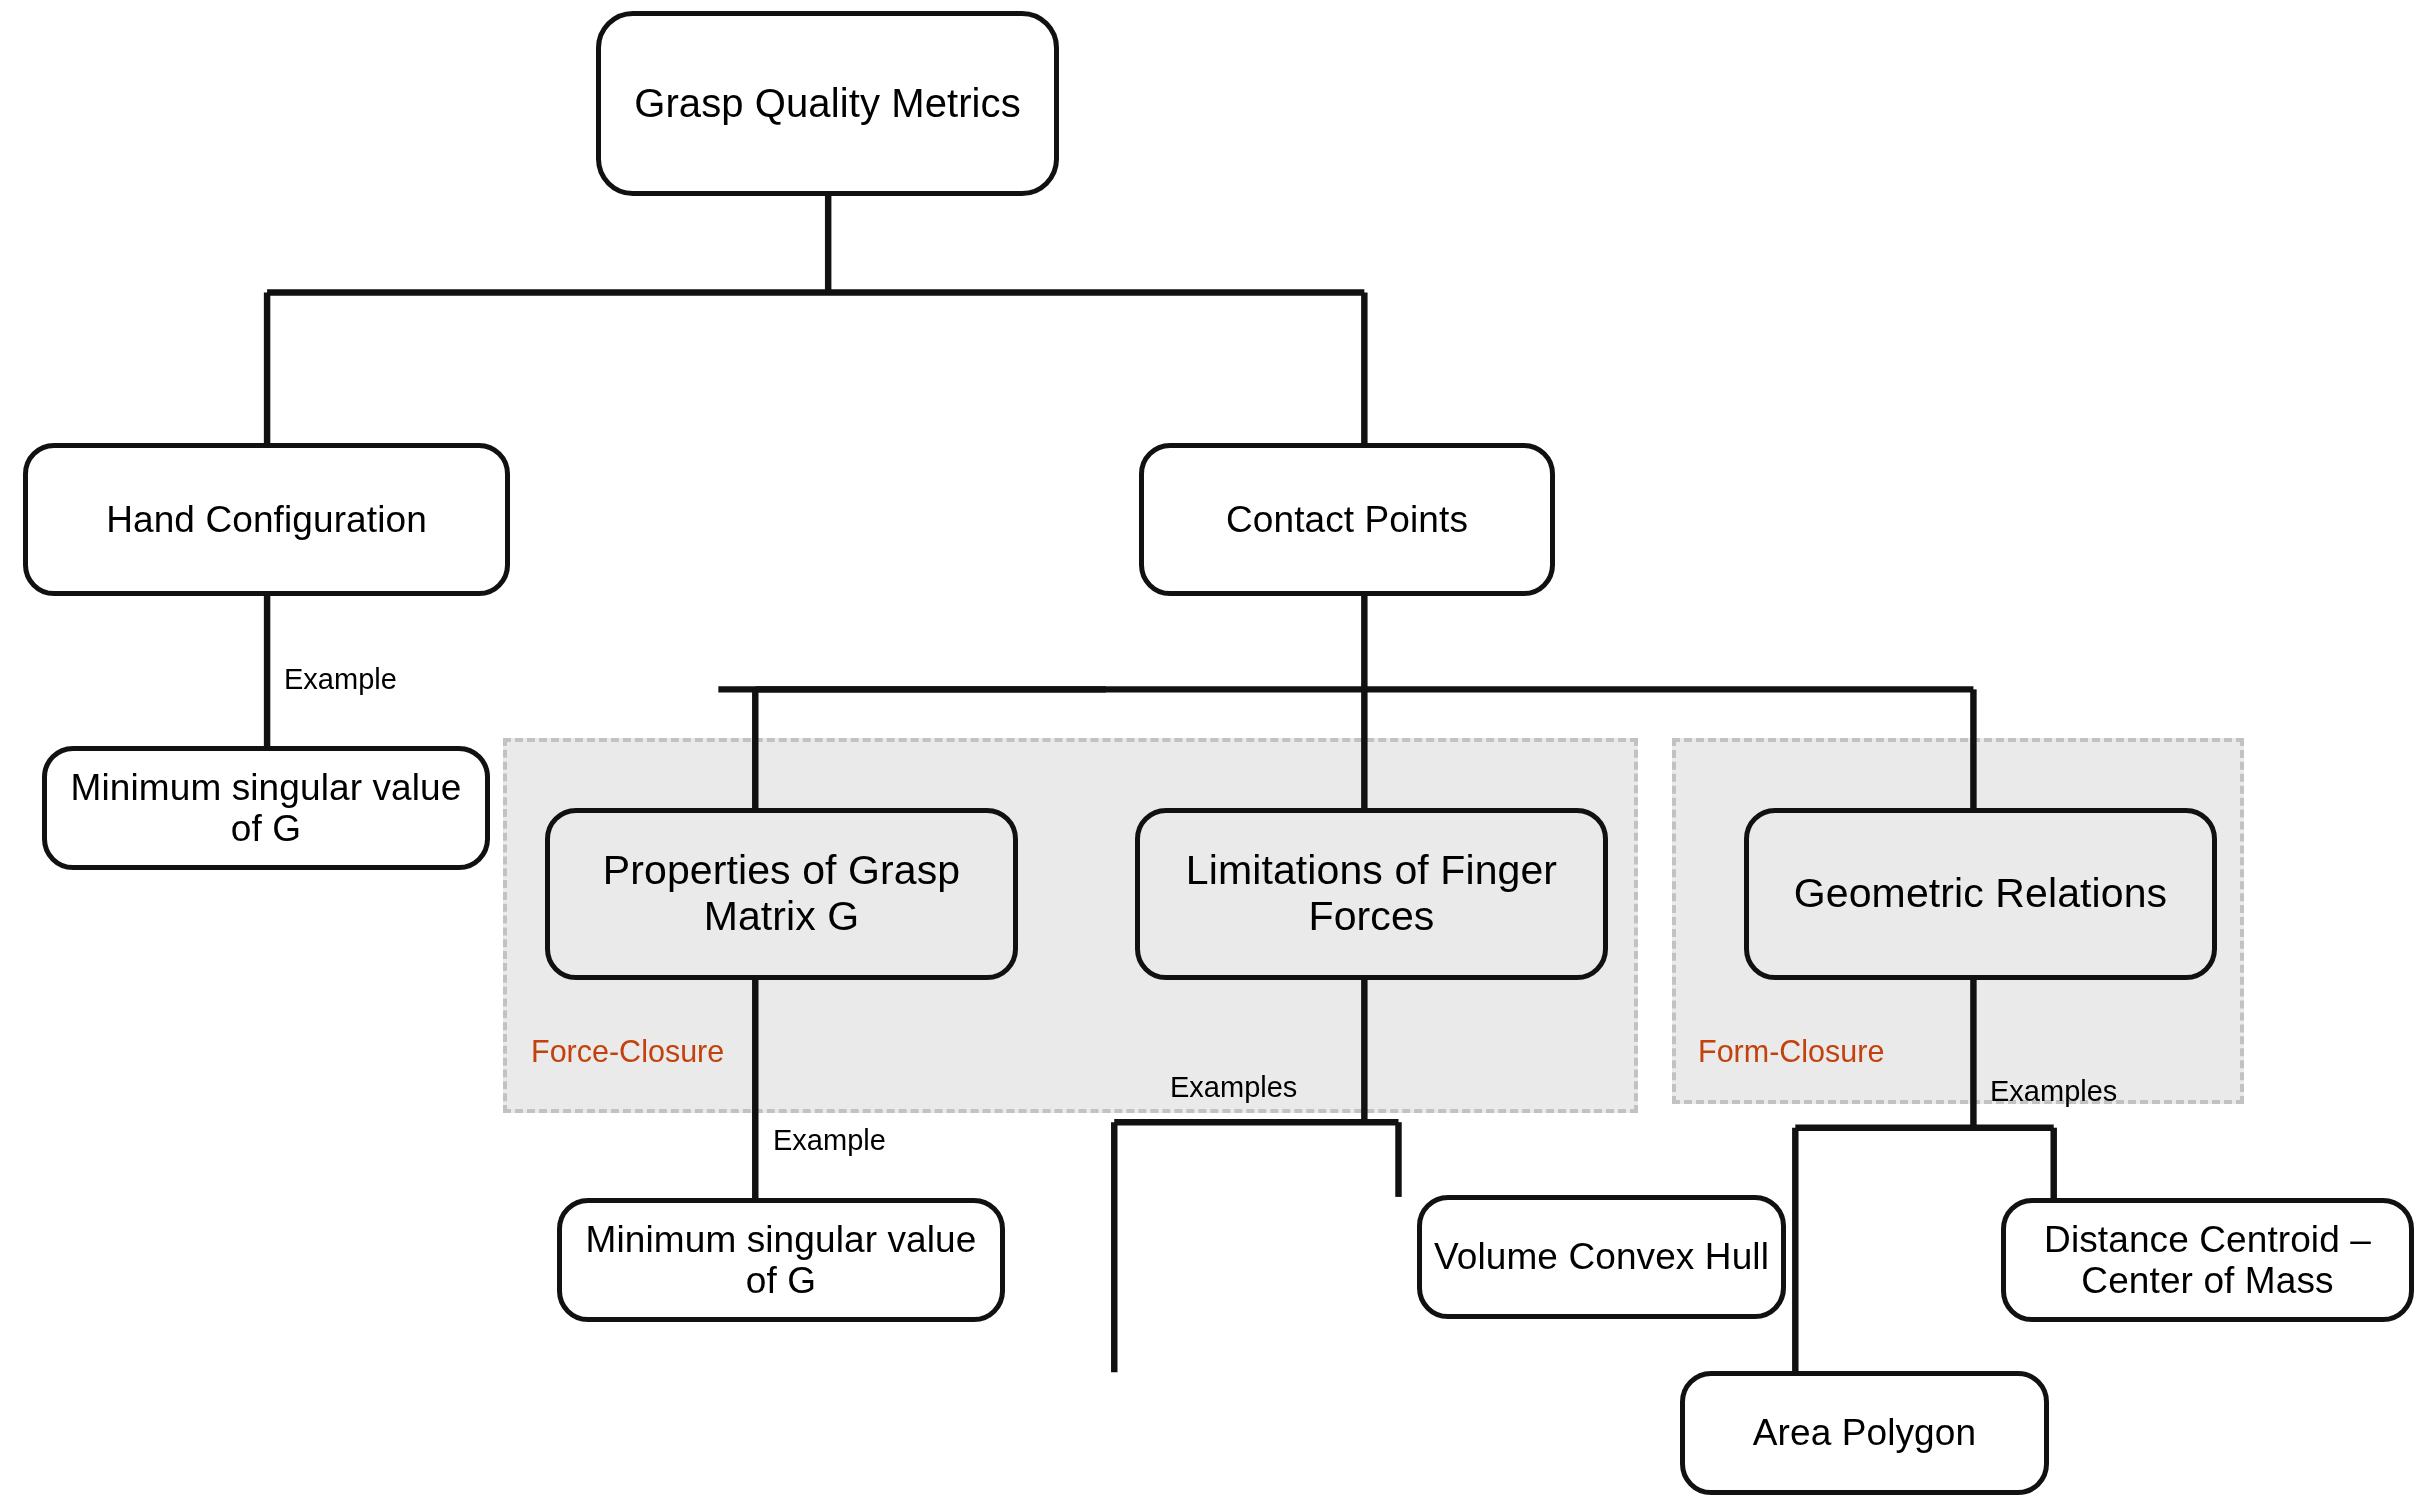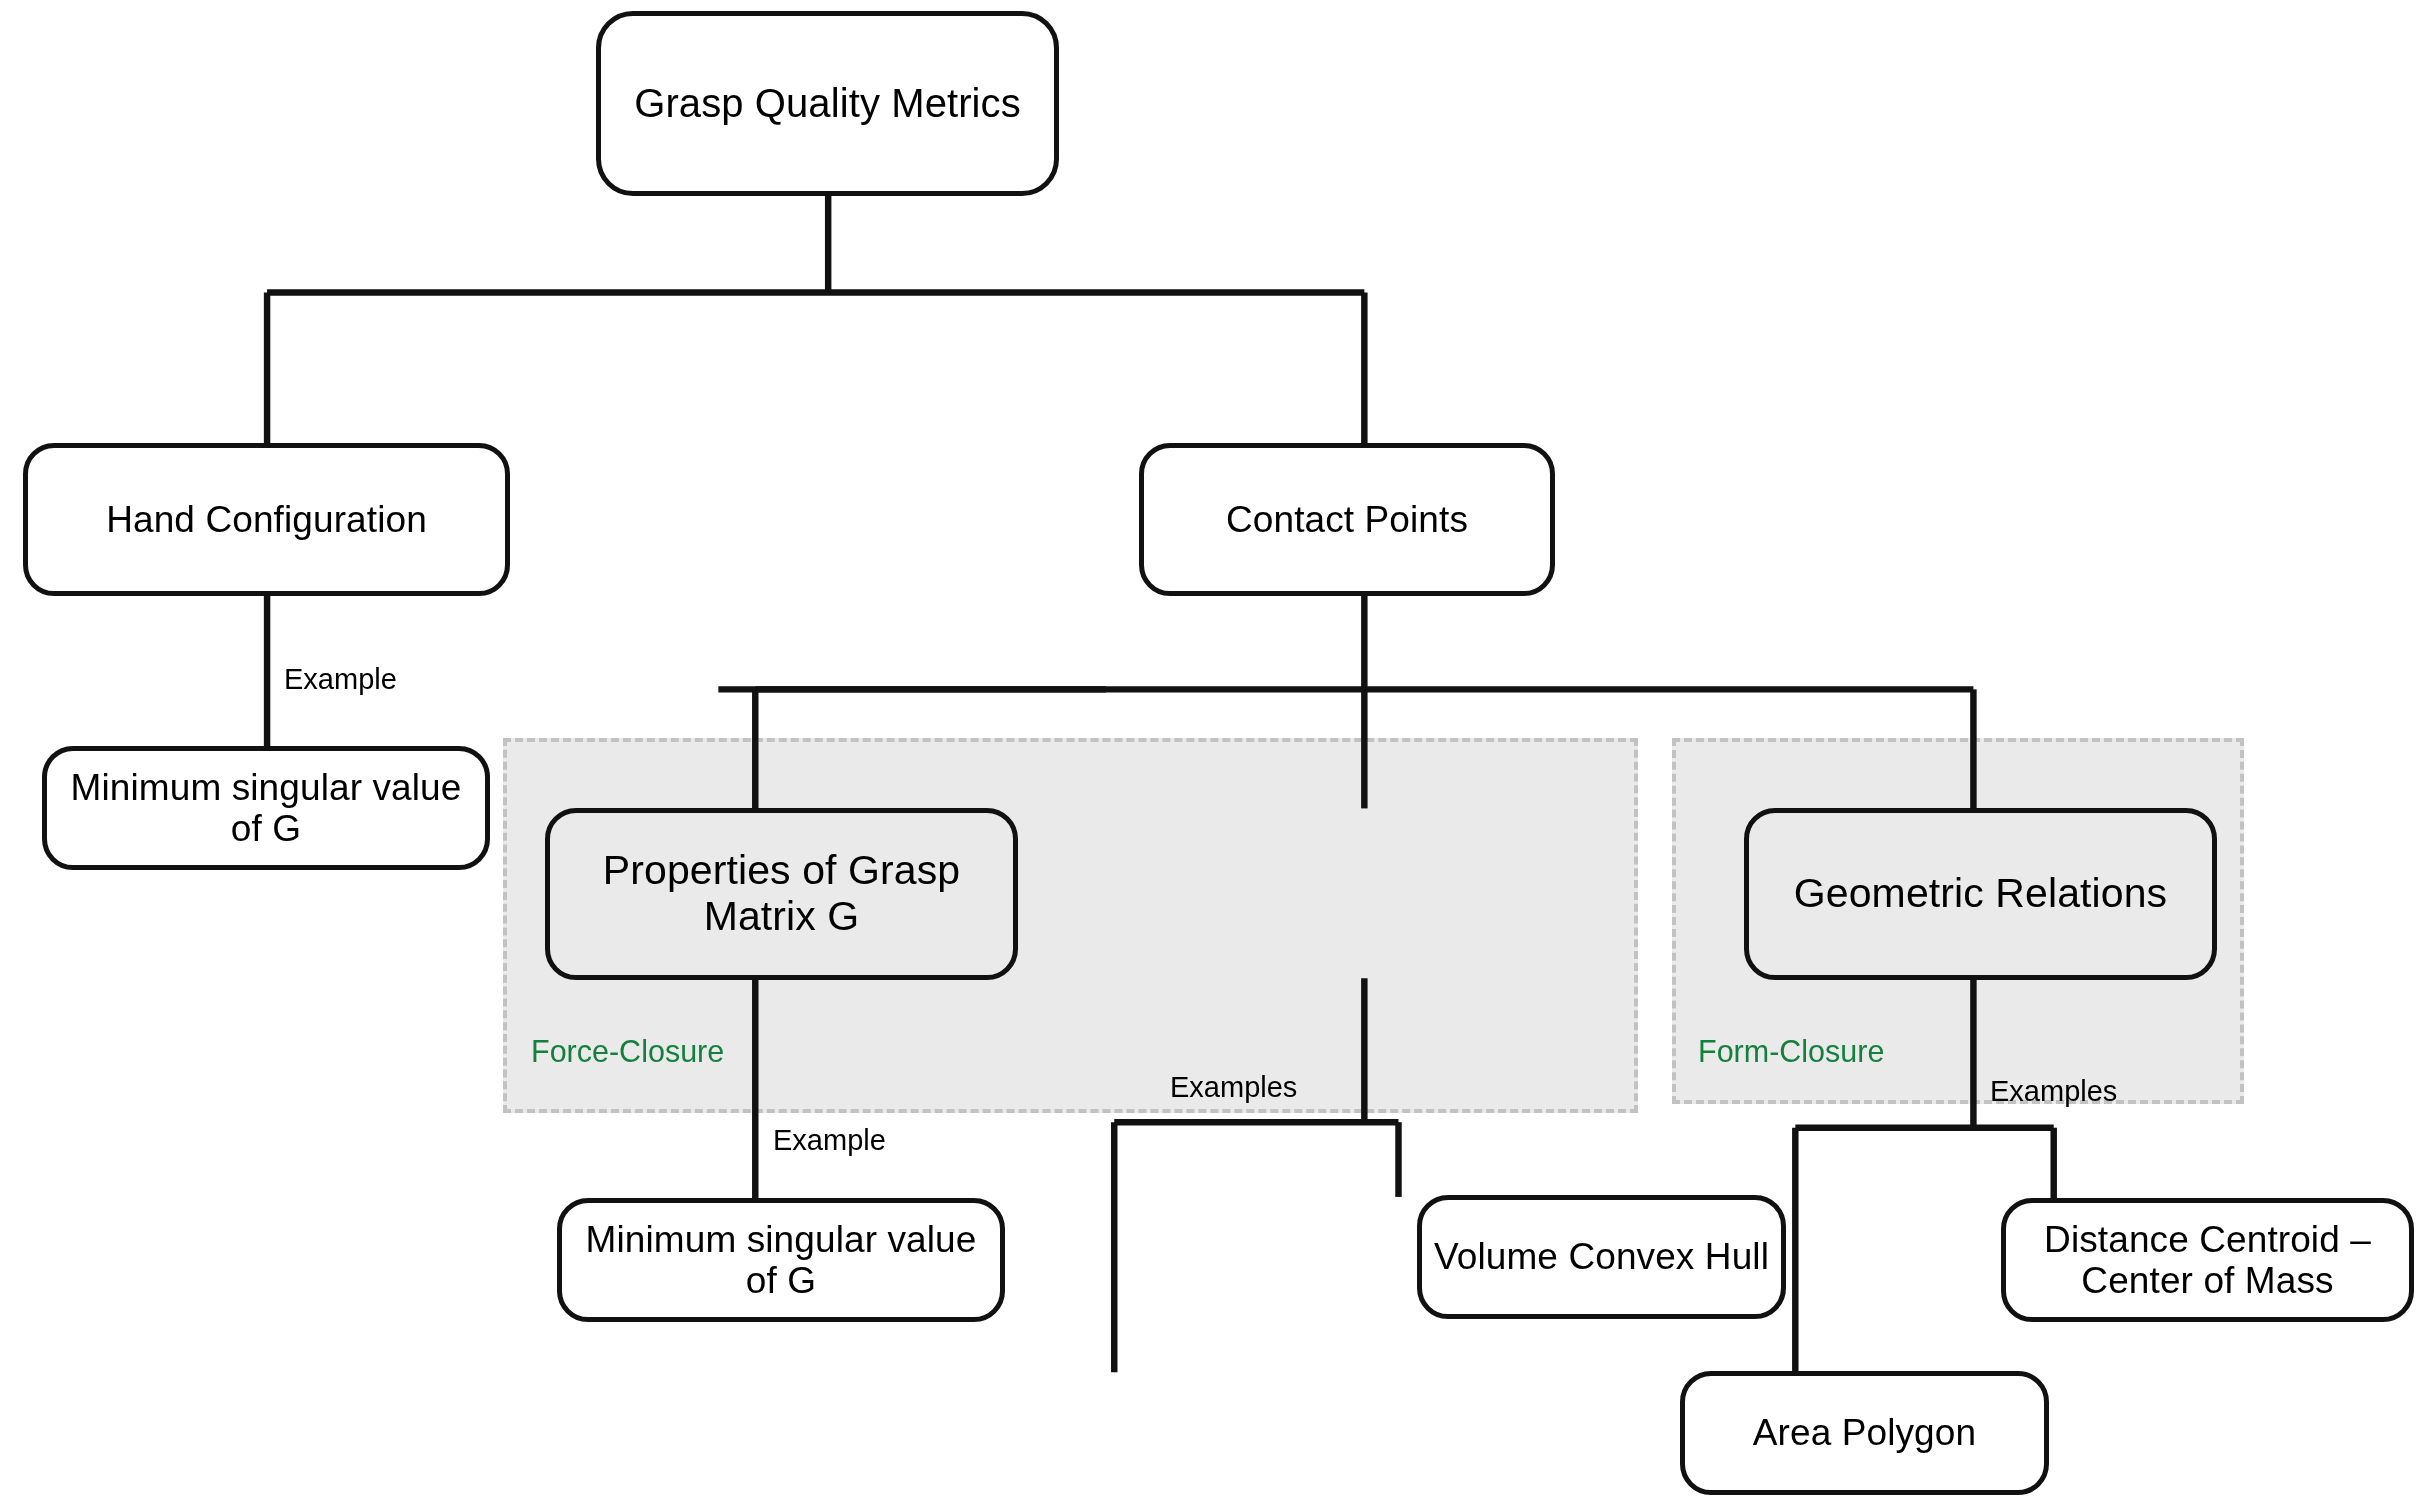--- a/index.html
+++ b/index.html
@@ -11,21 +11,21 @@
 
   
   .group-box{
     position:absolute;
     background:#eaeaea;
     border:4.6px dashed #c2c2c2;
     box-sizing:border-box;
   }
   .group-label{
     position:absolute;
-    color:#15803d;
+    color:#c2410c;
     font-size:30.5px;
     white-space:nowrap;
   }
 
   
   .node{
     position:absolute;
     box-sizing:border-box;
     border:5.5px solid #111111;
     border-radius:31px;
@@ -98,20 +98,21 @@
   <div class="node root" style="left:596px;top:11px;width:463px;height:185px;">Grasp Quality Metrics</div>
 
   <div class="node" style="left:23px;top:443px;width:487px;height:153px;">Hand Configuration</div>
 
   <div class="node" style="left:1139px;top:443px;width:416px;height:153px;">Contact Points</div>
 
   <div class="node" style="left:42px;top:746px;width:448px;height:124px;">Minimum singular value of G</div>
 
   <div class="node big transparent" style="left:545px;top:808px;width:473px;height:172px;">Properties of Grasp Matrix G</div>
 
+  <div class="node big transparent" style="left:1135px;top:808px;width:473px;height:172px;">Limitations of Finger Forces</div>
 
   <div class="node big transparent" style="left:1744px;top:808px;width:473px;height:172px;">Geometric Relations</div>
 
   <div class="node" style="left:557px;top:1198px;width:448px;height:124px;">Minimum singular value of G</div>
 
   <div class="node" style="left:1417px;top:1195px;width:369px;height:124px;">Volume Convex Hull</div>
 
 
   <div class="node" style="left:2001px;top:1198px;width:413px;height:124px;">Distance Centroid – Center of Mass</div>
 

